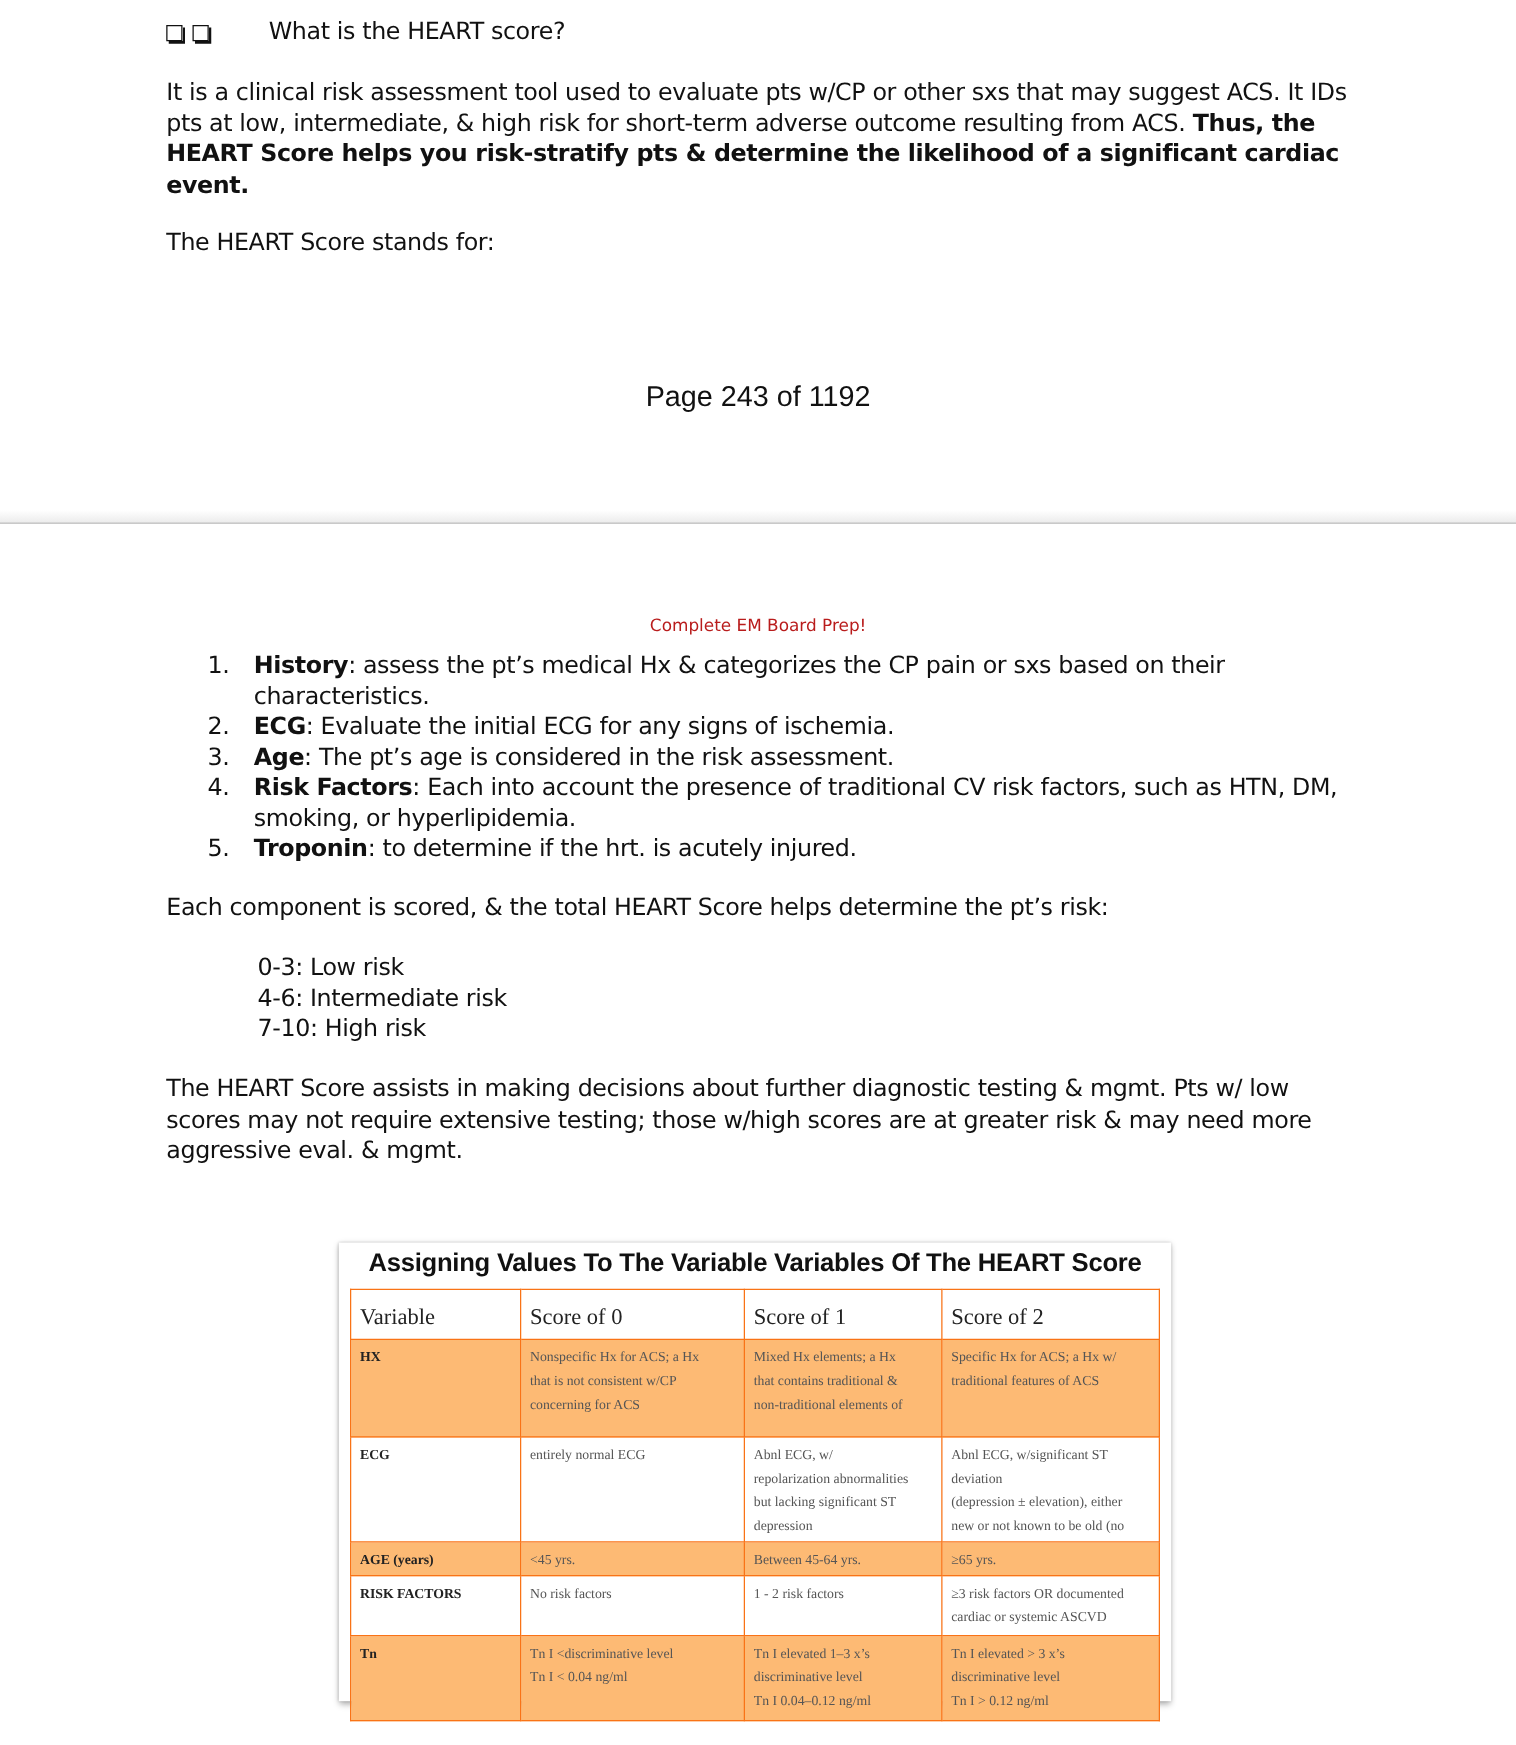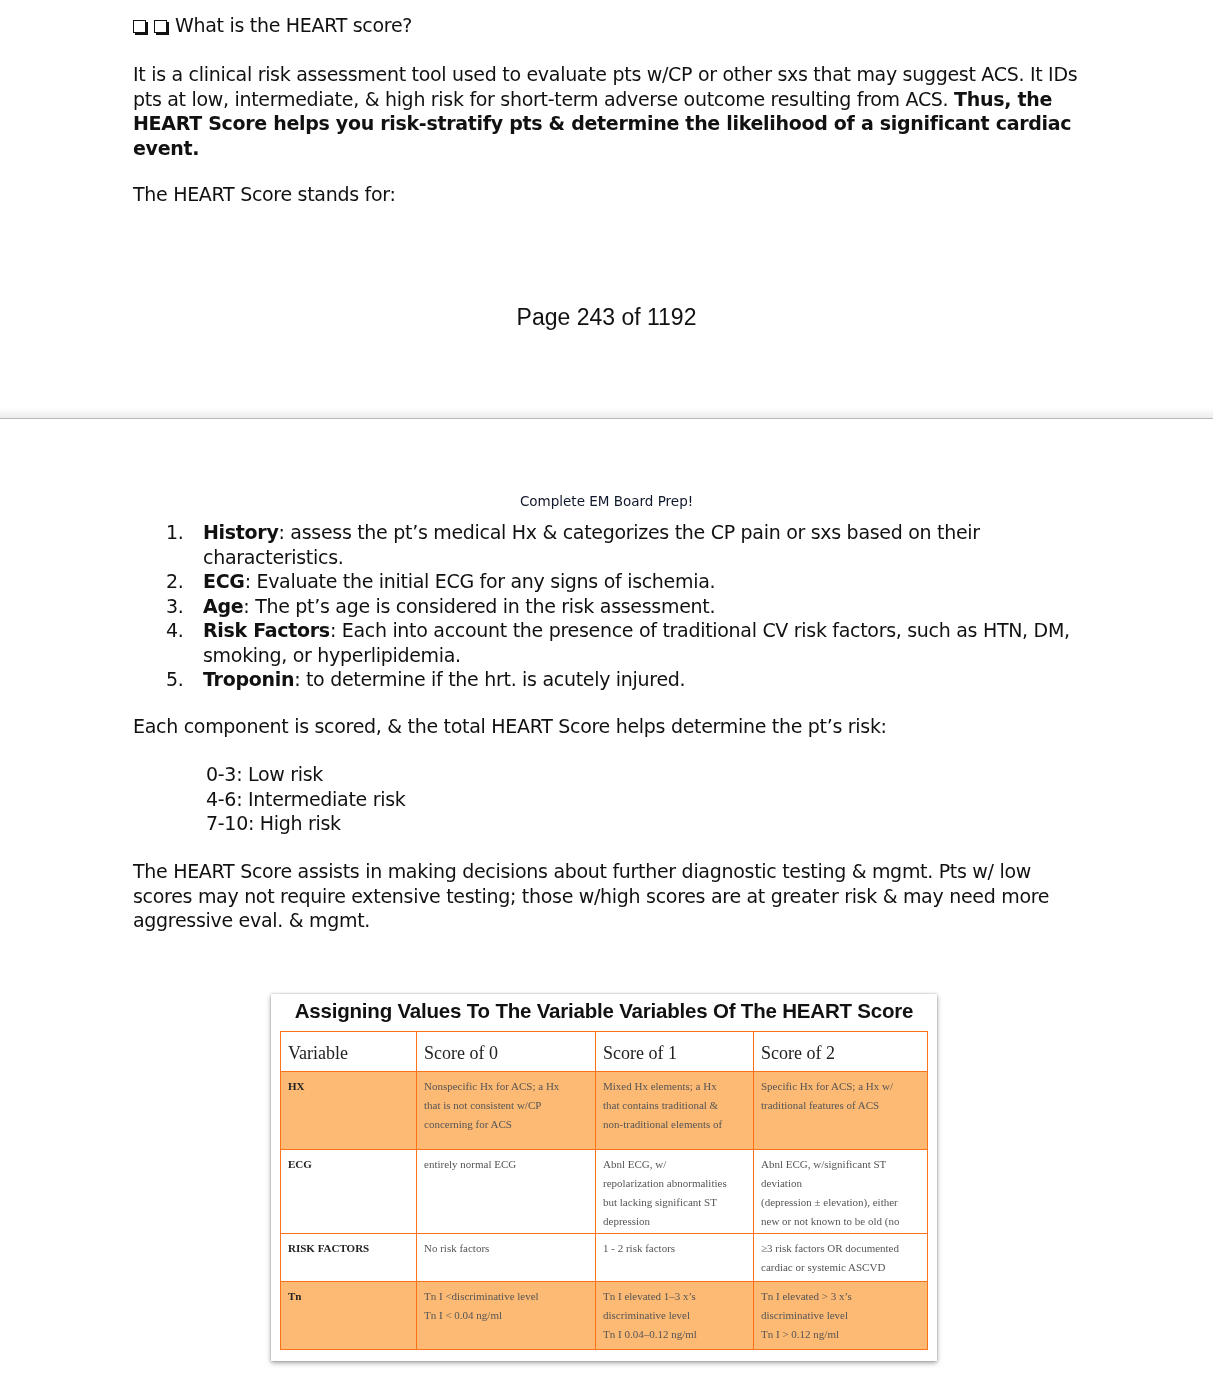--- a/index.html
+++ b/index.html
@@ -2,30 +2,30 @@
 <html><head>
 <meta charset="utf-8">
 <style>
   html, body { margin: 0; padding: 0; background: #ffffff; }
   body { width: 1213px; height: 1396px; position: relative; overflow: hidden; color: #111; }
   .doc { font-family: "DejaVu Sans", sans-serif; font-size: 19px; line-height: 24.5px; letter-spacing: -0.3px; }
   .abs { position: absolute; }
 
   #q-line { left: 133px; top: 13px; display: flex; align-items: center; }
   .cbx { display: inline-block; width: 11px; height: 11px; border: 1.5px solid #111; box-shadow: 2px 2px 0 #111; margin-right: 8px; margin-top: 2px; }
-  #q-title { }
+  #q-title { margin-left: 40px; }
 
   #intro { left: 133px; top: 62px; width: 950px; }
   #stands { left: 133px; top: 182px; }
 
   #page-num { left: 0; width: 1213px; top: 304px; text-align: center; font-family: "Liberation Sans", sans-serif; font-size: 23px; color: #111; }
 
   #divider { left: 0; top: 408px; width: 1213px; height: 10px; background: linear-gradient(#ffffff, #ececec); border-bottom: 1.5px solid #b8b8b8; }
 
-  #header-run { left: 0; width: 1213px; top: 493px; text-align: center; font-family: "DejaVu Sans", sans-serif; font-size: 13.5px; color: #0f172a; }
+  #header-run { left: 0; width: 1213px; top: 493px; text-align: center; font-family: "DejaVu Sans", sans-serif; font-size: 13.5px; color: #b91c1c; }
 
   #components { left: 166px; top: 520px; width: 930px; margin: 0; padding: 0; list-style: none; }
   #components li { display: flex; }
   #components .num { width: 37px; flex: none; }
   #components .body { flex: 1; }
 
   #each-line { left: 133px; top: 714px; }
   #risk-list { left: 206px; top: 762px; }
   #assist { left: 133px; top: 859px; width: 940px; }
 
@@ -140,20 +140,32 @@
             <span class="cell-line">but lacking significant ST</span>
             <span class="cell-line">depression</span>
           </td>
           <td>
             <span class="cell-line">Abnl ECG, w/significant ST</span>
             <span class="cell-line">deviation</span>
             <span class="cell-line">(depression ± elevation), either</span>
             <span class="cell-line">new or not known to be old (no</span>
           </td>
         </tr>
+        <tr class="r-age shade">
+          <td class="var">AGE (years)</td>
+          <td>
+            <span class="cell-line">&lt;45 yrs.</span>
+          </td>
+          <td>
+            <span class="cell-line">Between 45-64 yrs.</span>
+          </td>
+          <td>
+            <span class="cell-line">≥65 yrs.</span>
+          </td>
+        </tr>
         <tr class="r-risk">
           <td class="var">RISK FACTORS</td>
           <td>
             <span class="cell-line">No risk factors</span>
           </td>
           <td>
             <span class="cell-line">1 - 2 risk factors</span>
           </td>
           <td>
             <span class="cell-line">≥3 risk factors OR documented</span>

